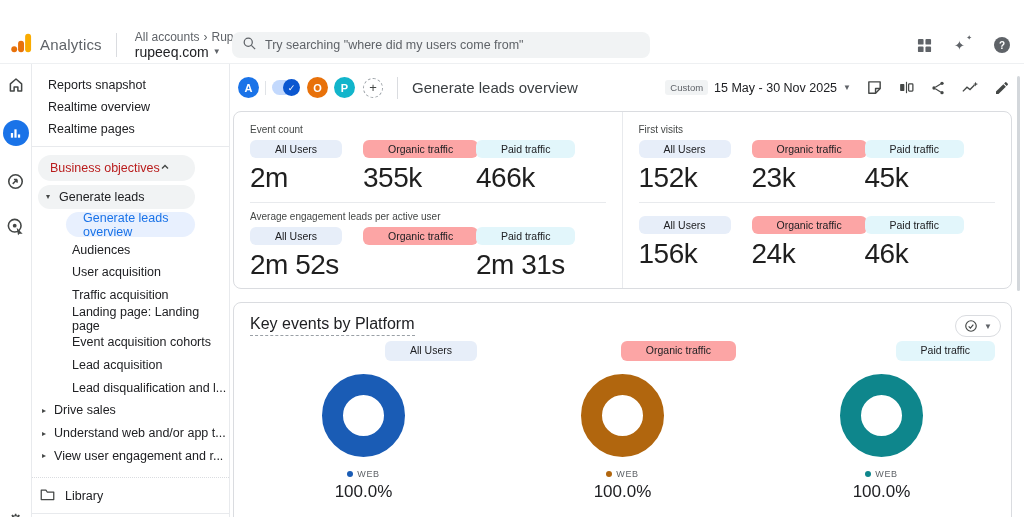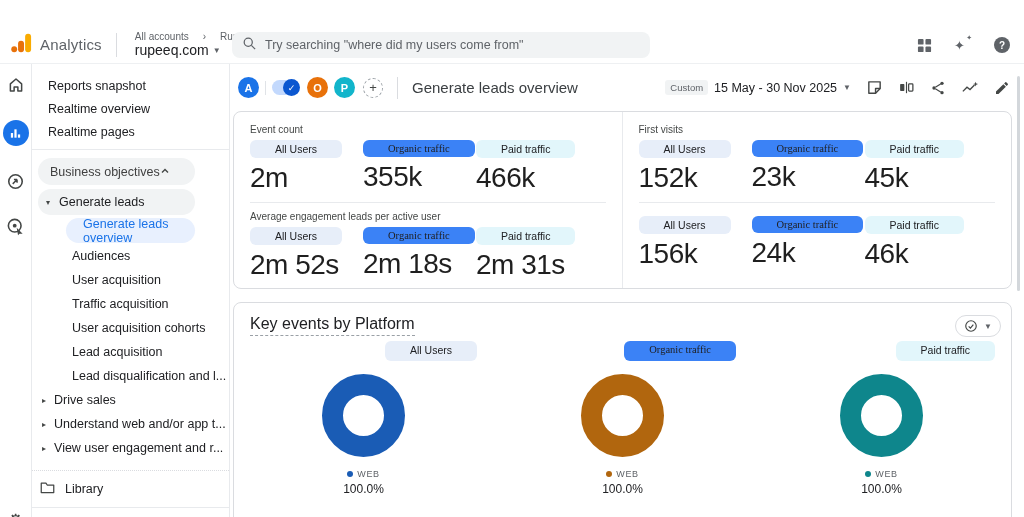--- a/index.html
+++ b/index.html
@@ -6,21 +6,21 @@
   html,body { width:1024px; height:517px; overflow:hidden; }
   body { font-family:"Liberation Sans", sans-serif; background:#fff; color:#202124; font-size:13px; }
   .app { display:flex; flex-direction:column; width:1024px; height:517px;margin-top:26px; }
 
   
   .header { height:38px; flex:0 0 38px; display:flex; align-items:center; position:relative; border-bottom:1px solid #eef0f2; background:#fff; }
   .h-brand { display:flex; align-items:center; padding-left:10px; gap:8px; }
   .app-name { font-size:15px; color:#5f6368; letter-spacing:.2px; }
   .h-divider { width:1px; height:24px; background:#dadce0; margin:0 10px 0 6px; }
   .account { display:flex; flex-direction:column; justify-content:center; cursor:pointer; }
-  .account-path { font-size:10px; color:#5f6368; display:flex; align-items:center; gap:14px; }
+  .account-path { font-size:12px; color:#5f6368; display:flex; align-items:center; gap:4px; }
   .property-row { font-size:14px; color:#202124; display:flex; align-items:center; gap:4px; }
   .caret { font-size:8px; color:#5f6368; }
   .h-search { position:absolute; left:232px; top:6px; width:418px; height:26px; background:#f1f3f4; border-radius:8px; display:flex; align-items:center; padding:0 10px; gap:8px; }
   .h-search input { border:none; outline:none; background:transparent; font-family:"Liberation Sans",sans-serif; font-size:12.5px; color:#202124; width:100%; }
   .h-search input::placeholder { color:#5f6368; }
   .h-icons { position:absolute; right:14px; top:0; height:38px; display:flex; align-items:center; gap:22px; }
   .help-circle { width:16px; height:16px; border-radius:50%; background:#5f6368; color:#fff; font-size:10px; font-weight:bold; display:flex; align-items:center; justify-content:center; }
   .sparkle { position:relative; width:18px; height:18px; }
   .sparkle .big { position:absolute; left:0; top:2px; font-size:13px; color:#5f6368; }
   .sparkle .small { position:absolute; right:0; top:-2px; font-size:7px; color:#5f6368; }
@@ -29,21 +29,21 @@
   .body-row { flex:1; display:flex; min-height:0; }
 
   .rail { width:32px; flex:0 0 32px; border-right:1px solid #e8eaed; display:flex; flex-direction:column; align-items:center; padding-top:12px; gap:26px; position:relative; background:#fff; }
   .rail-sel { width:26px; height:26px; border-radius:50%; background:#1a73e8; display:flex; align-items:center; justify-content:center; }
   .rail-gear { position:absolute; bottom:12px; font-size:17px; color:#444746; cursor:pointer; }
 
   .sidebar { width:198px; flex:0 0 198px; border-right:1px solid #e8eaed; padding-top:10px; font-size:12.5px; background:#fff; display:flex; flex-direction:column; }
   .sb-item { height:23px; display:flex; align-items:center; padding-left:16px; cursor:pointer; color:#202124; }
   .sb-divider { border-top:1px solid #e8eaed; margin:6px 0; }
   .sb-divider.dotted { border-top:1px dotted #dadce0; margin:10px 0 6px; }
-  .sb-section { margin:2px 34px 2px 6px; height:27px; border-radius:14px; background:#f1f3f4; display:flex; align-items:center; padding:4px 12px; color:#404040; cursor:pointer; }
+  .sb-section { margin:2px 34px 2px 6px; height:27px; border-radius:14px; background:#f1f3f4; display:flex; align-items:center; padding:4px 12px; color:#b91c1c; cursor:pointer; }
   .sb-parent { margin:2px 34px 2px 6px; height:26px; border-radius:13px; background:#f1f3f4; display:flex; align-items:center; gap:9px; padding-left:8px; cursor:pointer; }
   .tri { font-size:8px; color:#444746; }
   .sb-child { height:24px; display:flex; align-items:center; padding-left:40px; cursor:pointer; }
   .sb-child.selected { margin:1px 34px; padding-left:17px; height:25px; border-radius:13px; background:#e8f0fe; color:#1a73e8; }
   .sb-group { height:24px; display:flex; align-items:center; gap:8px; padding-left:10px; cursor:pointer; }
   .sb-library { height:24px; display:flex; align-items:center; gap:10px; padding-left:8px; cursor:pointer; }
   .sb-collapse { height:22px; display:flex; align-items:center; justify-content:flex-end; padding-right:18px; font-size:15px; color:#202124; cursor:pointer; margin-top:2px; }
 
   .main { flex:1; min-width:0; position:relative; background:#fff; }
 
@@ -71,36 +71,36 @@
   .metrics-card { height:178px; display:grid; grid-template-columns:1fr 1fr; overflow:hidden; }
   .m-half { padding:8px 16px 0; }
   .m-half.left { border-right:1px solid #e8eaed; }
   .metric-group { padding:4px 0 8px; }
   .metric-group + .metric-group { border-top:1px solid #e8eaed; padding-top:8px; }
   .mg-title { font-size:10px; color:#444746; }
   .mg-row { display:flex; margin-top:5px; }
   .mg-cell { width:113px; }
   .pill { display:inline-block; font-size:10.5px; color:#202124; padding:3px 25px; border-radius:6px; white-space:nowrap; }
   .pill-all { background:#e7eef9; }
-  .pill-organic { background:#3b82f6;font-family:Liberation Serif, serif; }
+  .pill-organic { background:#fca5a5; }
   .pill-paid { background:#e2f6fb; }
   .mg-value { font-size:28px; line-height:32px; color:#1f1f1f; margin-top:4px; letter-spacing:-.5px; }
 
   .chart-card { margin-top:13px; height:300px; padding-top:12px; }
   .cc-header { display:flex; align-items:flex-start; padding:0 10px 0 16px; height:24px; }
   .cc-title { font-size:16px; color:#202124; border-bottom:1px dashed #9aa0a6; padding-bottom:2px; }
   .cc-btn { margin-left:auto; height:22px; border:1px solid #dadce0; border-radius:12px; background:#fff; display:flex; align-items:center; gap:6px; padding:0 8px; cursor:pointer; }
   .cc-columns { display:flex; margin-top:2px; }
   .cc-col { flex:1; display:flex; flex-direction:column; align-items:center; }
   .cc-pill-row { align-self:stretch; display:flex; justify-content:flex-end; padding-right:16px; height:20px; }
   .donut { width:83px; height:83px; border-radius:50%; border:21px solid #1a5cb5; margin-top:13px; }
   .cc-legend { margin-top:12px; display:flex; flex-direction:column; align-items:center; }
   .legend-line { font-size:9px; color:#5f6368; letter-spacing:.6px; display:flex; align-items:center; gap:4px; }
   .legend-dot { width:6px; height:6px; border-radius:50%; background:#1a5cb5; }
-  .legend-pct { font-size:12px; color:#202124; margin-top:3px; }
+  .legend-pct { font-size:17px; color:#202124; margin-top:3px; }
 
   .scrollbar-thumb { position:absolute; right:4px; top:12px; width:3px; height:215px; border-radius:2px; background:#d3d7db; cursor:pointer; }
 </style>
 </head>
 <body>
 
 <div class="app">
 
   <header class="header">
     <div class="h-brand">
@@ -214,21 +214,24 @@
       <div class="sb-child">
           <span>Audiences</span>
         </div>
       <div class="sb-child">
           <span>User acquisition</span>
         </div>
       <div class="sb-child">
           <span>Traffic acquisition</span>
         </div>
       <div class="sb-child">
-          <span>User acquisition cohorts</span>
+          <span>Landing page: Landing page</span>
+        </div>
+      <div class="sb-child">
+          <span>Event acquisition cohorts</span>
         </div>
       <div class="sb-child">
           <span>Lead acquisition</span>
         </div>
       <div class="sb-child">
           <span>Lead disqualification and l...</span>
         </div>
 
       <div class="sb-group">
         <span class="tri">▸</span>
@@ -323,21 +326,21 @@
               <div class="mg-row">
                 <div class="mg-cell"><span class="pill pill-all">All Users</span><div class="mg-value">2m</div></div>
                 <div class="mg-cell"><span class="pill pill-organic">Organic traffic</span><div class="mg-value">355k</div></div>
                 <div class="mg-cell"><span class="pill pill-paid">Paid traffic</span><div class="mg-value">466k</div></div>
               </div>
             </div>
             <div class="metric-group">
               <div class="mg-title">Average engagement leads per active user</div>
               <div class="mg-row">
                 <div class="mg-cell"><span class="pill pill-all">All Users</span><div class="mg-value">2m 52s</div></div>
-                <div class="mg-cell"><span class="pill pill-organic">Organic traffic</span><div class="mg-value">2m 18s</div></div>
+                <div class="mg-cell"><span class="pill pill-organic">Organic traffic</span></div>
                 <div class="mg-cell"><span class="pill pill-paid">Paid traffic</span><div class="mg-value">2m 31s</div></div>
               </div>
             </div>
           </div>
           <div class="m-half">
             <div class="metric-group">
               <div class="mg-title">First visits</div>
               <div class="mg-row">
                 <div class="mg-cell"><span class="pill pill-all">All Users</span><div class="mg-value">152k</div></div>
                 <div class="mg-cell"><span class="pill pill-organic">Organic traffic</span><div class="mg-value">23k</div></div>

